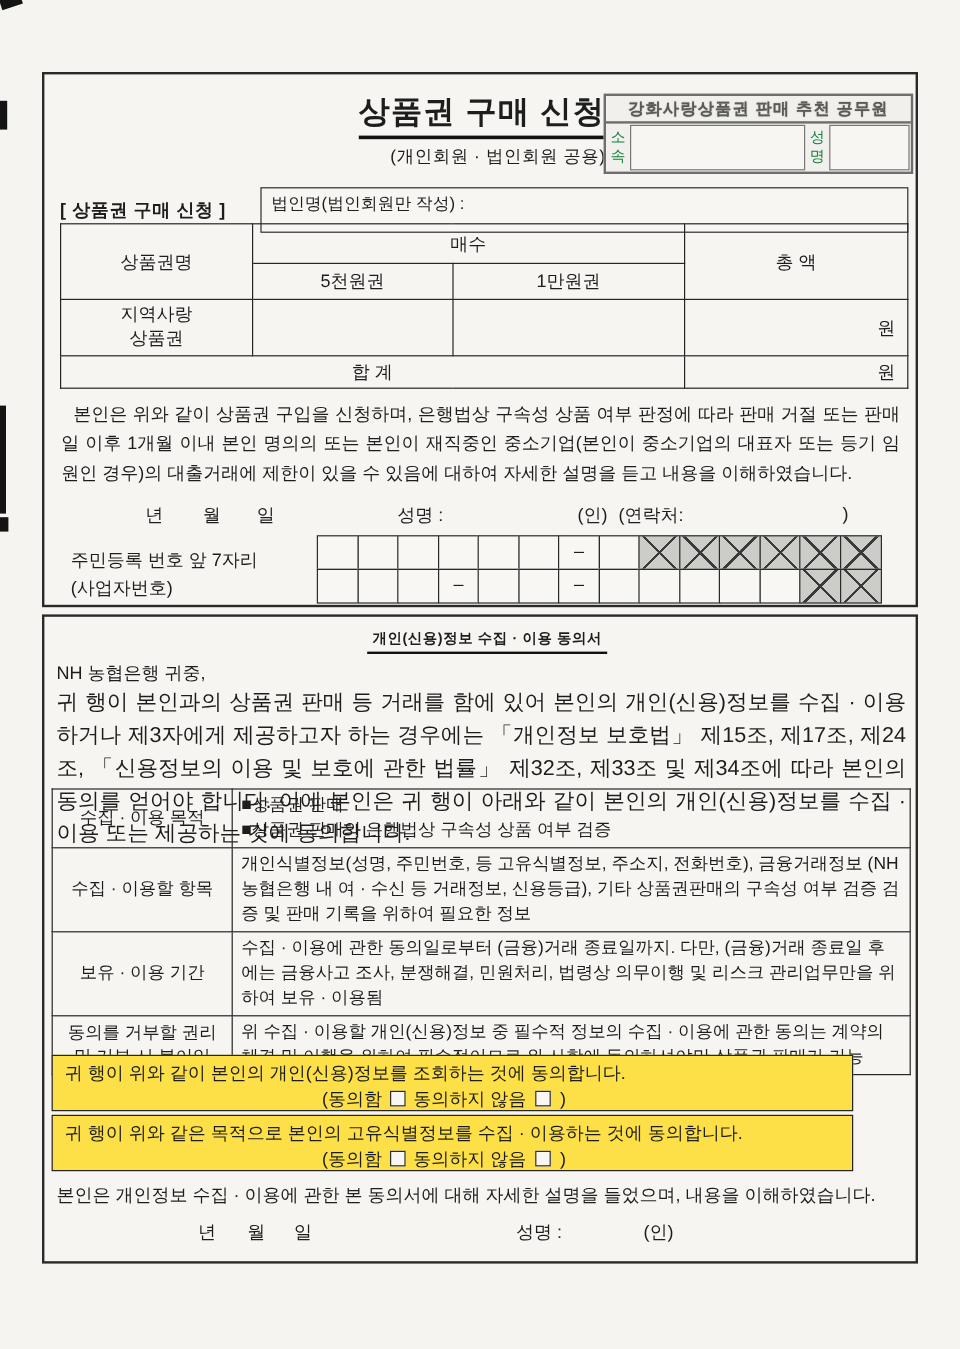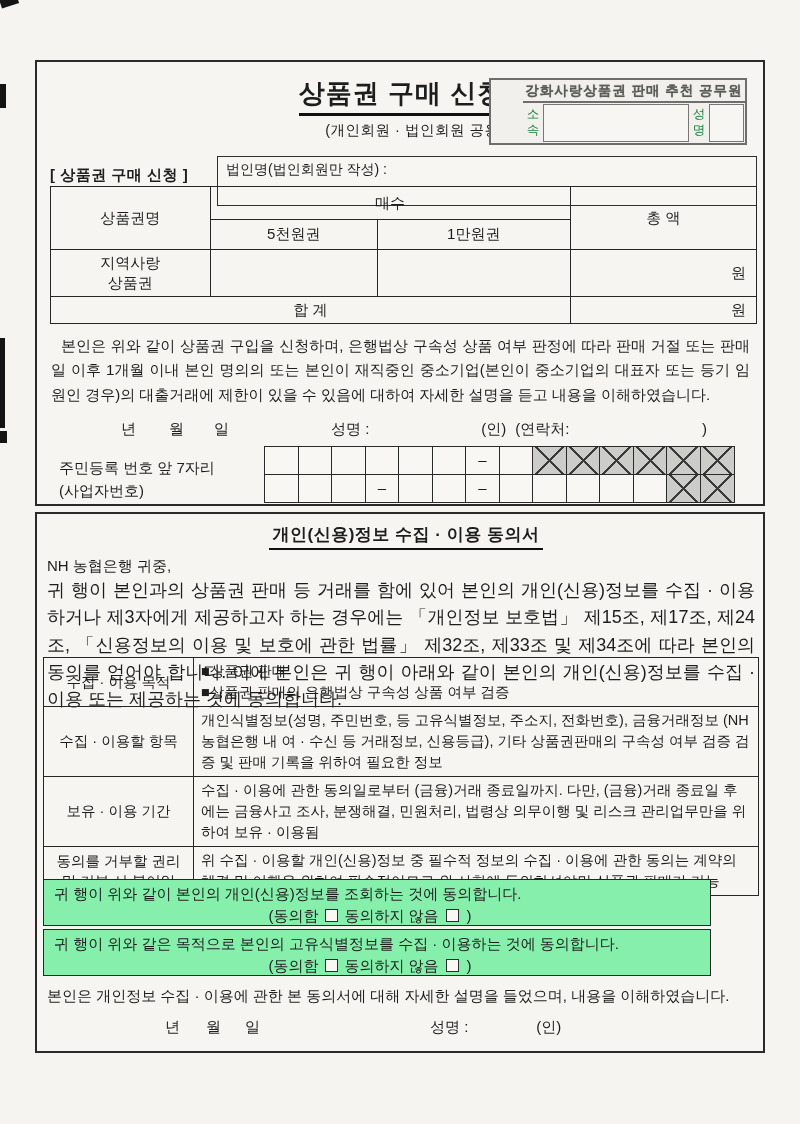--- a/index.html
+++ b/index.html
@@ -23,34 +23,34 @@
 
   
   .hdr { position: relative; height: 92px; }
   .title-wrap { position: absolute; left: 250px; top: 14px; width: 256px; text-align: center; }
   .main-title {
     display: inline-block; font-size: 26px; font-weight: bold; letter-spacing: 1px;
     border-bottom: 3px solid #111; padding-bottom: 2px; white-space: nowrap;
   }
   .subtitle { margin-top: 5px; font-size: 14.5px; letter-spacing: .5px; }
 
-  .stamp { position: absolute; right: 16px; top: 16px; width: 258px; border: 2px solid #6e6e6e; color: #595959; background: #f1f0ec; padding-left: 32px; }
+  .stamp { position: absolute; right: 2px; top: 16px; width: 258px; border: 2px solid #6e6e6e; color: #595959; background: #f1f0ec; }
   .stamp-title { height: 23px; border-bottom: 2px solid #6e6e6e; font-size: 13.5px; font-weight: bold;
     text-align: center; line-height: 22px; letter-spacing: 1px; color: #5a5a56; text-shadow: 0 0 1px #8a8a86; white-space: nowrap; overflow: hidden; }
   .stamp-row { display: flex; height: 40px; }
   .stamp-label { width: 20px; font-size: 12.5px; line-height: 1.25; word-break: break-all;
     display: flex; align-items: center; justify-content: center; text-align: center; color: #15803d; }
   .stamp-input { border: 1.5px solid #777; background: #f7f6f3; }
   .stamp-input.aff { width: 146px; margin: 1px 0; }
   .stamp-input.nm { flex: 1; margin: 1px 1px 1px 0; }
 
   
   .corp-row { position: relative; height: 40px; margin-top: 2px; }
   .sec-label { position: absolute; left: 13px; top: 10px; font-size: 15px; font-weight: bold; letter-spacing: .5px; }
-  .corp-box { position: absolute; left: 180px; top: 0; width: 540px; height: 50px;
+  .corp-box { position: absolute; left: 180px; top: 0; width: 540px; height: 38px;
     border: 1.5px solid #2f2f2f; font-size: 14px; padding: 4px 8px; background: #f7f6f3; }
 
   
   table { border-collapse: collapse; }
   .ptable { position: absolute; left: 13px; top: 124px; width: 707px; }
   .ptable td { border: 1.6px solid #262626; font-size: 15px; text-align: center; vertical-align: middle; padding: 2px 6px; }
   .ptable .c1 { width: 167px; } .ptable .c2 { width: 175px; } .ptable .c3 { width: 202px; } .ptable .c4 { width: 195px; }
   .ptable .r1 td { height: 33px; } .ptable .r2 td { height: 30px; }
   .ptable .r3 td { height: 47px; } .ptable .r4 td { height: 27px; }
   .ptable .won { text-align: right; padding-right: 10px; }
@@ -76,33 +76,33 @@
   .id-cell { width: 35px; height: 29px; border: 1.5px solid #2a2a2a; margin-left: -1.5px;
     background: #f8f7f4; font-size: 15px; text-align: center; line-height: 26px; position: relative; }
   .id-row .id-cell:first-child { margin-left: 0; }
   .id-cell.hatch { background:
       linear-gradient(45deg, transparent calc(50% - 1px), #3a3a3a calc(50% - 1px), #3a3a3a calc(50% + 1px), transparent calc(50% + 1px)),
       linear-gradient(135deg, transparent calc(50% - 1px), #3a3a3a calc(50% - 1px), #3a3a3a calc(50% + 1px), transparent calc(50% + 1px)),
       #ccccc8; }
 
   
   .t2-wrap { text-align: center; margin-top: 9px; }
-  .t2 { display: inline-block; font-size: 17px; font-weight: bold; letter-spacing: .5px;
+  .t2 { display: inline-block; font-size: 12px; font-weight: bold; letter-spacing: .5px;
     border-bottom: 2px solid #111; padding: 0 4px 2px; margin-left: 12px; }
   .recipient { font-size: 15px; padding: 7px 10px 0 10px; }
   .intro { font-size: 18px; line-height: 1.52; padding: 1px 8px 0 10px; text-align: justify; }
 
   .ctable { position: absolute; left: 6px; top: 143px; width: 716px; }
   .ctable td { border: 1.7px solid #262626; font-size: 14.5px; vertical-align: middle; padding: 3px 7px; line-height: 1.45; }
   .ctable .lbl { width: 150px; text-align: center; line-height: 1.4; }
   .ctable .preline { white-space: pre-line; }
   .ctable .rw1 td { height: 45px; } .ctable .rw2 td { height: 65px; }
   .ctable .rw3 td { height: 63px; } .ctable .rw4 td { height: 47px; }
 
-  .consent { position: absolute; left: 6px; width: 668px; border: 1.7px solid #262626; padding: 5px 10px 6px 10px; font-size: 15px; background: #86efac; }
+  .consent { position: absolute; left: 6px; width: 668px; border: 1.7px solid #262626; padding: 5px 10px 6px 10px; font-size: 15px; background: #fde047; }
   .consent1 { top: 365px; height: 47px; }
   .consent2 { top: 415px; height: 47px; }
   .consent-opts { text-align: center; padding-right: 14px; margin-top: 3px; white-space: nowrap; }
   .checkbox { display: inline-block; width: 13px; height: 13px; border: 1.6px solid #2c2c2c; vertical-align: -1px; margin: 0 6px 0 7px; background: #f8f7f4; }
   .consent-opts .paren-close { margin-left: 2px; }
 
   .closing { position: absolute; left: 0; top: 473px; padding: 0 10px; font-size: 15px; }
   .dateline2 { position: absolute; left: 0; top: 504px; width: 100%; font-size: 15px; padding-left: 128px; white-space: nowrap; }
   .dateline2 .y { margin-right: 26px; } .dateline2 .m { margin-right: 24px; } .dateline2 .d { margin-right: 170px; }
   .dateline2 .nm { margin-right: 68px; }

